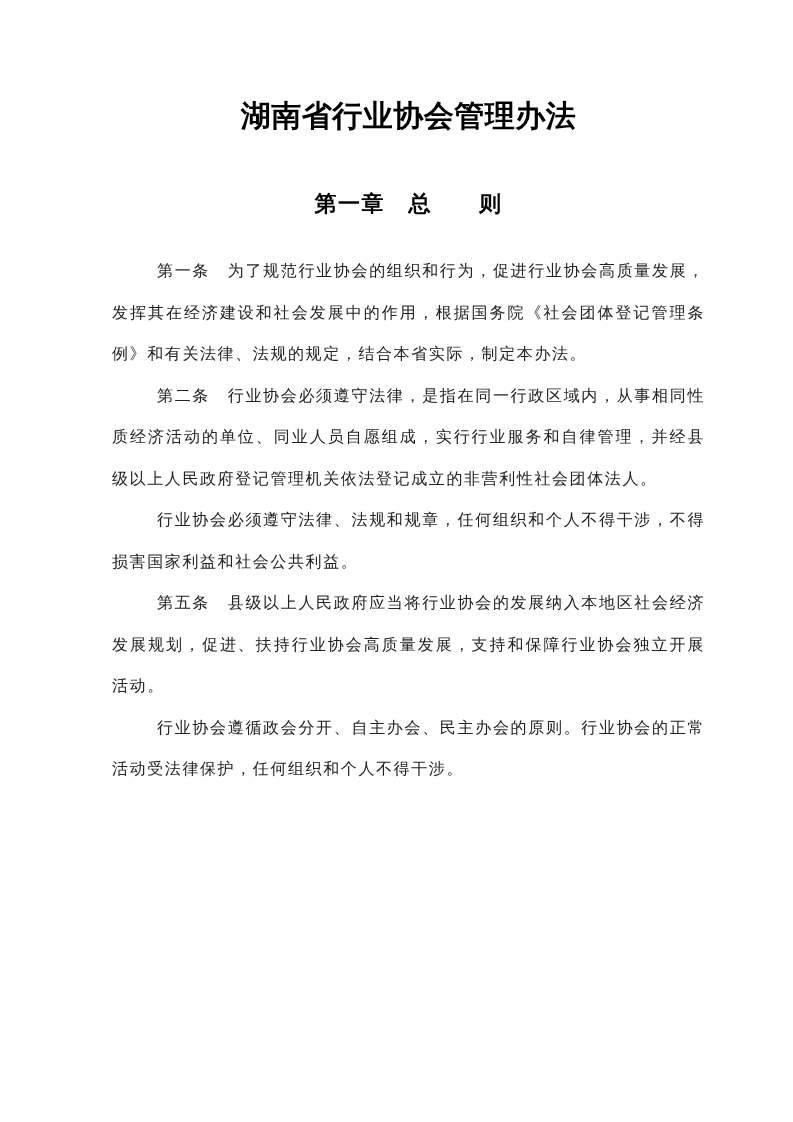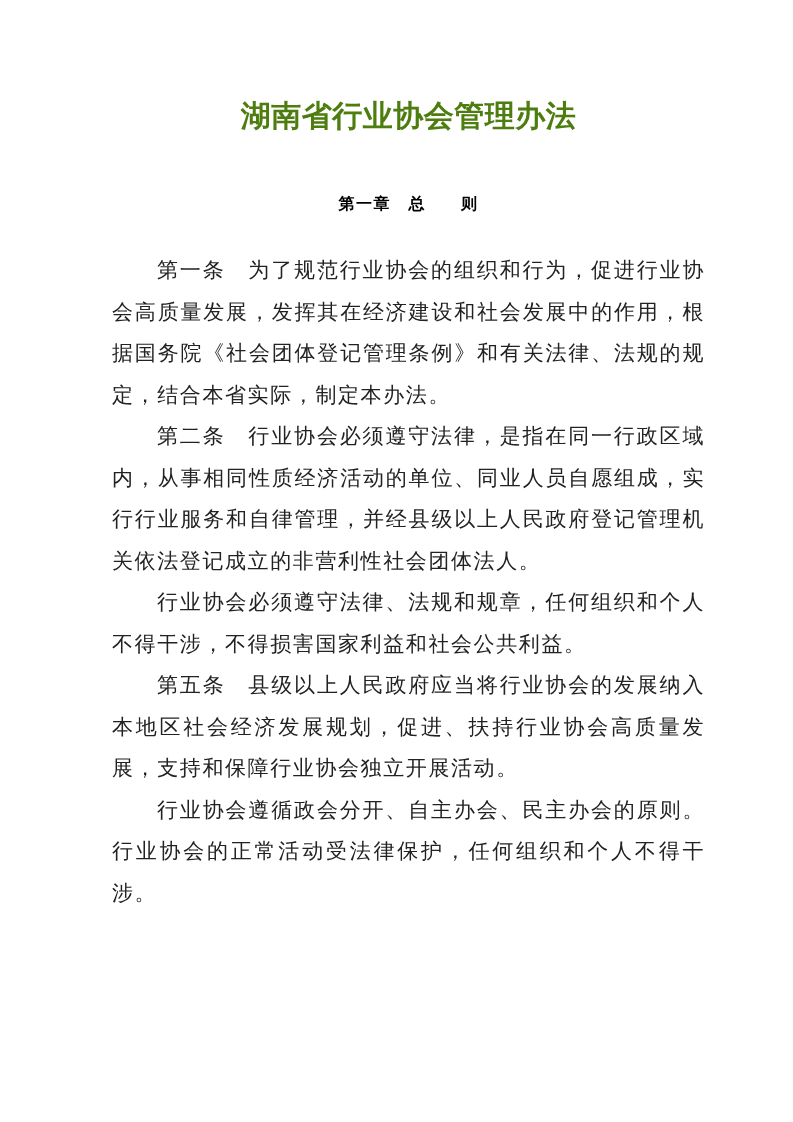--- a/index.html
+++ b/index.html
@@ -18,42 +18,42 @@
     color: #000000;
   }
   .doc-title {
     margin: 0;
     text-align: center;
     font-family: "Liberation Serif", "DejaVu Serif", serif;
     font-weight: bold;
     font-size: 30px;
     line-height: 32px;
     letter-spacing: 0.5px;
-    color: #4d7c0f;
+    color: #000000;
     white-space: pre;
   }
   .chapter-heading {
     margin: 60px 0 0 0;
     text-align: center;
     font-family: "Liberation Sans", "DejaVu Sans", sans-serif;
     font-weight: bold;
-    font-size: 16px;
+    font-size: 22px;
     line-height: 23px;
     letter-spacing: 1.5px;
     color: #000000;
     white-space: pre;
   }
   .doc-body {
     margin-top: 35px;
   }
   .doc-body p {
     margin: 0;
     font-family: "Liberation Serif", "DejaVu Serif", serif;
     font-weight: normal;
-    font-size: 21px;
+    font-size: 16px;
     line-height: 41.5px;
     letter-spacing: 1.6px;
     color: #222222;
     text-align: justify;
     text-justify: inter-ideograph;
     text-indent: 45px;
   }
 </style>
 </head>
 <body>

